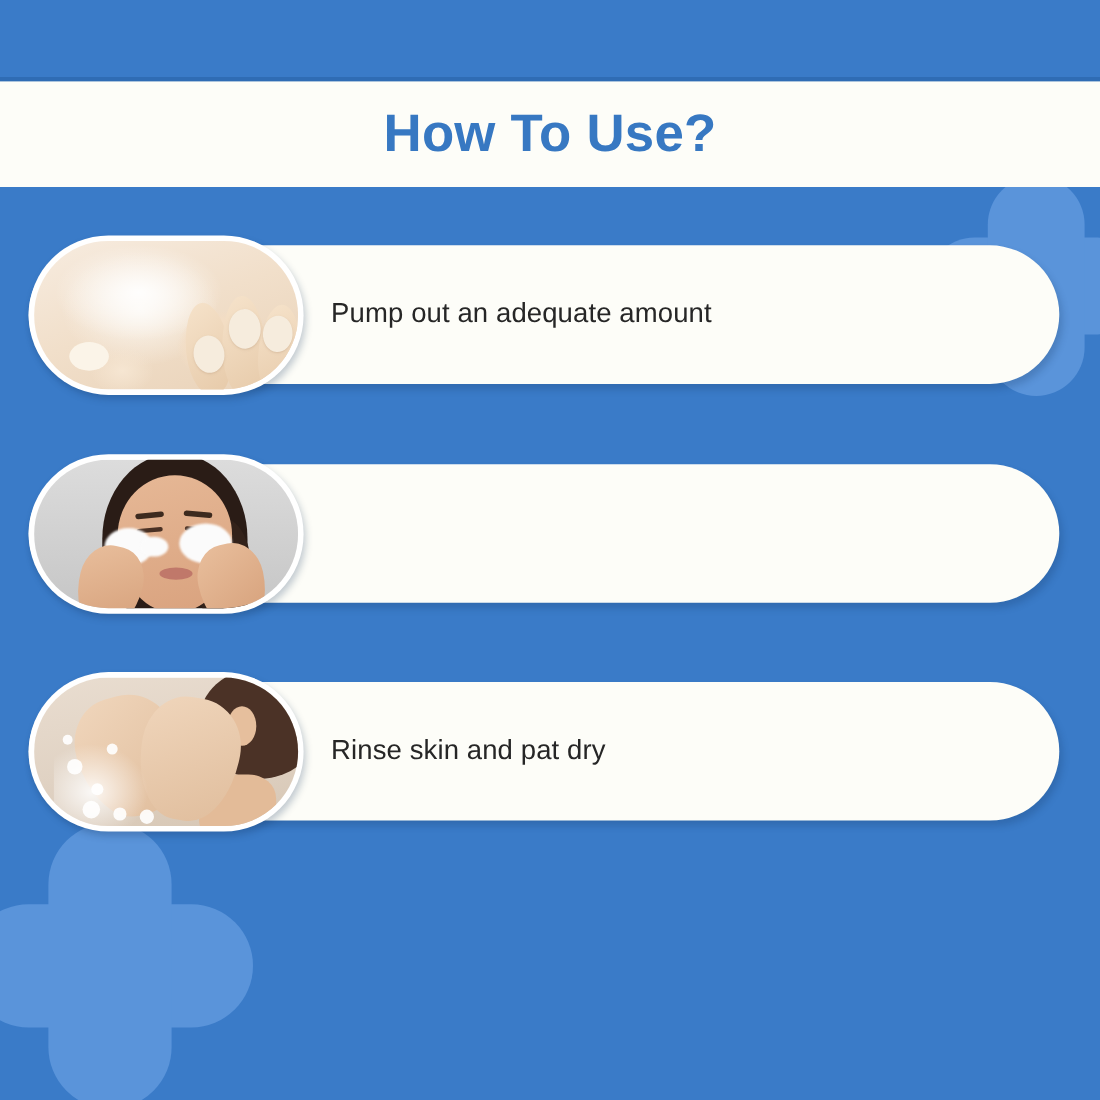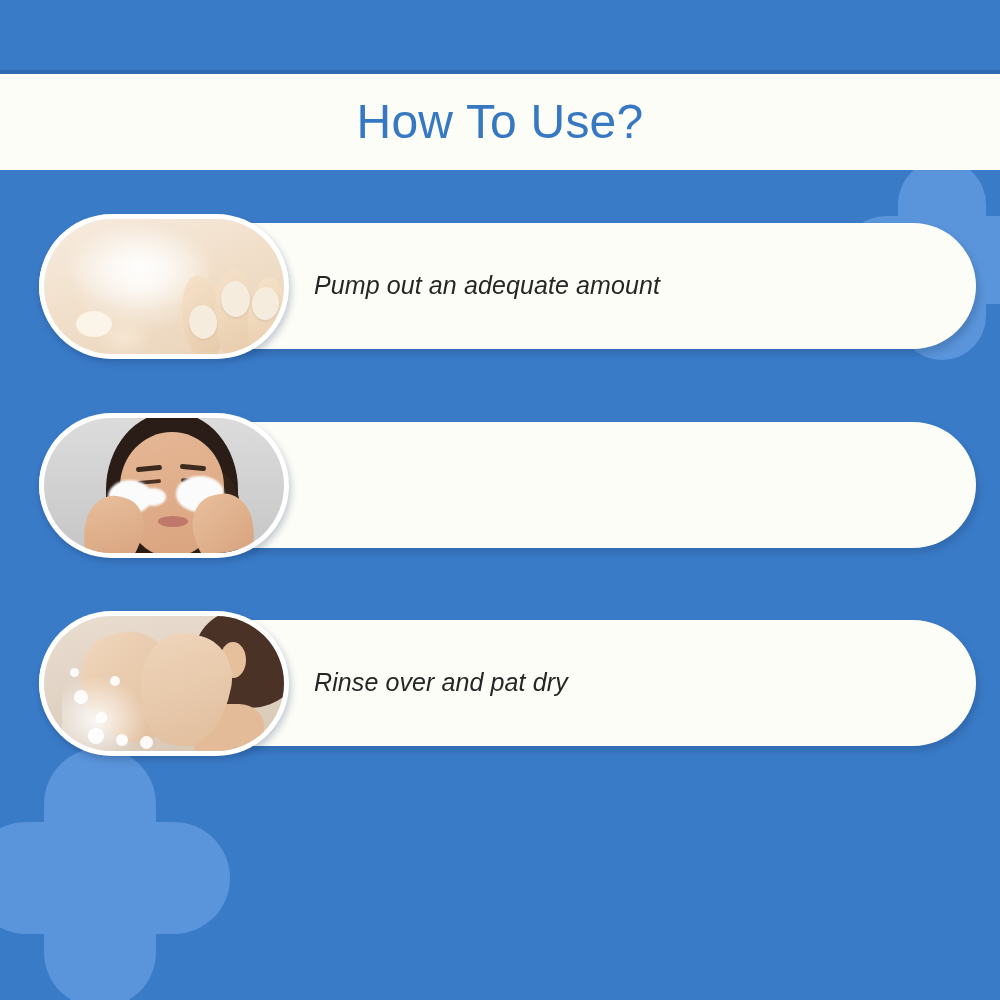--- a/index.html
+++ b/index.html
@@ -73,40 +73,39 @@
     height: 96px;
     background: #fdfdf8;
     display: flex;
     align-items: center;
     justify-content: center;
     box-shadow: 0 -4px 0 0 #2f6cb4;
   }
   .title-band .title {
     color: #3778c2;
     font-size: 48px;
-    font-weight: normal;
+    font-weight: bold;
     letter-spacing: 0.2px;
     line-height: 1;
     white-space: nowrap;
   }
 
   
   .steps {
     position: absolute;
     left: 0;
     top: 0;
     width: 1000px;
     height: 1000px;
   }
   .step {
     position: absolute;
-    left: 39px;
+    left: 26px;
     width: 937px;
     height: 120px;
-    font-style: italic;
   }
   .step.s1 { top: 223px; }
   .step.s2 { top: 422px; }
   .step.s3 { top: 620px; }
 
   .step-card {
     position: absolute;
     left: 0;
     top: 0;
     width: 937px;
@@ -387,17 +386,17 @@
             <div class="drop d1"></div>
             <div class="drop d2"></div>
             <div class="drop d3"></div>
             <div class="drop d4"></div>
             <div class="drop d5"></div>
             <div class="drop d6"></div>
             <div class="drop d7"></div>
           </div>
         </div>
       </div>
-      <div class="step-text">Rinse over and pat dry</div>
+      <div class="step-text">Rinse skin and pat dry</div>
     </div>
 
   </div>
 </div>
 
 </body></html>

